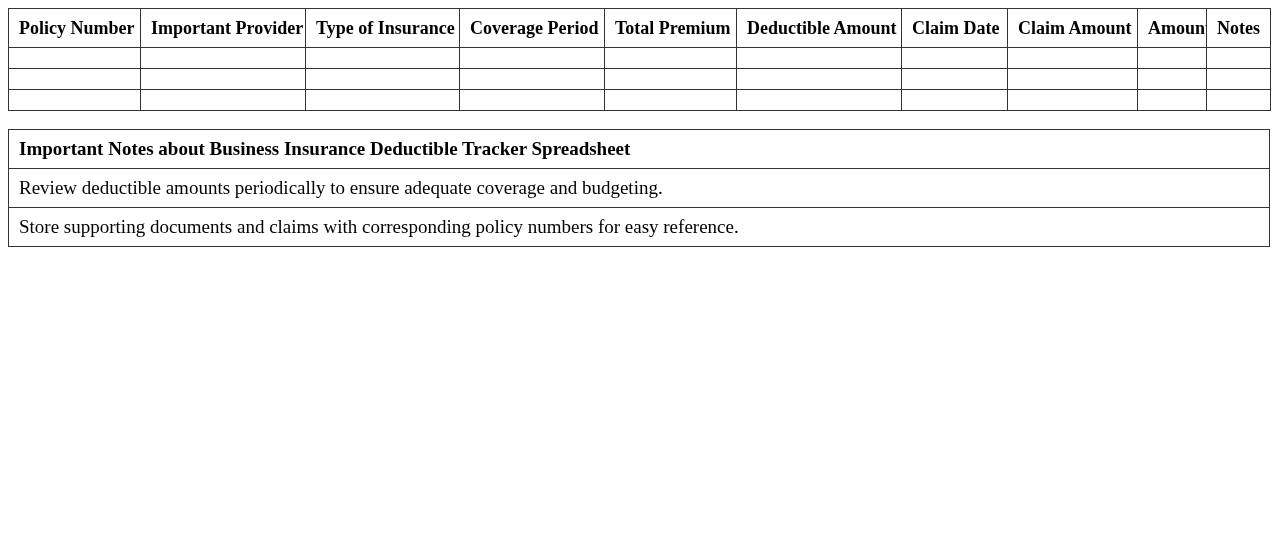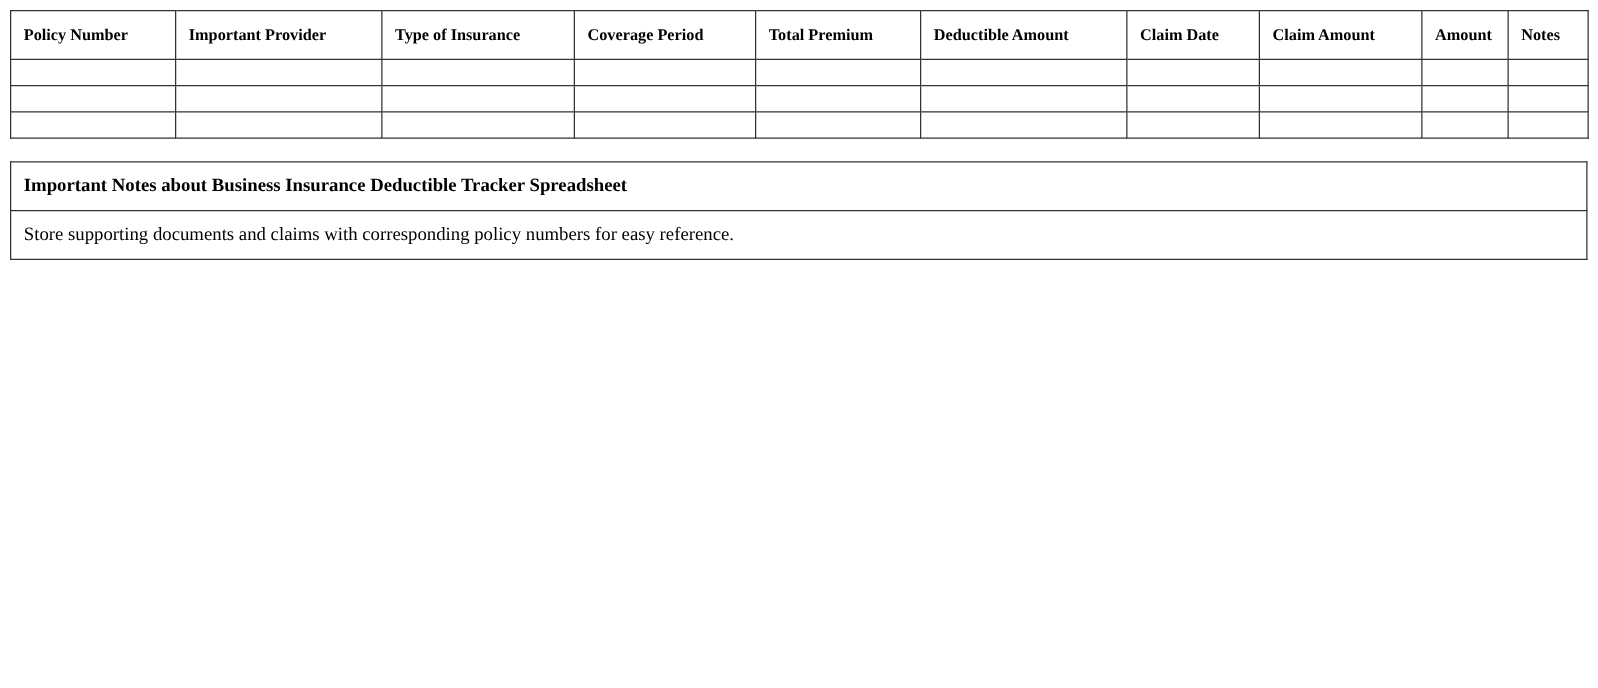--- a/index.html
+++ b/index.html
@@ -28,36 +28,36 @@
     .tracker th, .tracker td {
       border: 1px solid #333;
       padding: 0 10px;
       text-align: left;
       white-space: nowrap;
       overflow: hidden;
     }
     .tracker th {
       height: 38px;
       font-weight: bold;
-      font-size: 13px;
+      font-size: 18px;
     }
     .tracker td {
       height: 20px;
     }
     .notes {
       position: absolute;
       left: 8px;
       top: 129px;
       width: 1262px;
     }
     .notes td {
       border: 1px solid #333;
       padding: 0 10px;
       height: 38px;
-      font-size: 15px;
+      font-size: 19px;
     }
     .notes td.notes-title {
       font-weight: bold;
     }
   </style>
 </head>
 <body>
 
 <table class="tracker">
   <colgroup>
@@ -125,16 +125,19 @@
     </tr>
   </tbody>
 </table>
 
 <table class="notes">
   <tbody>
     <tr>
       <td class="notes-title">Important Notes about Business Insurance Deductible Tracker Spreadsheet</td>
     </tr>
     <tr>
+      <td>Review deductible amounts periodically to ensure adequate coverage and budgeting.</td>
+    </tr>
+    <tr>
       <td>Store supporting documents and claims with corresponding policy numbers for easy reference.</td>
     </tr>
   </tbody>
 </table>
 
 </body></html>

